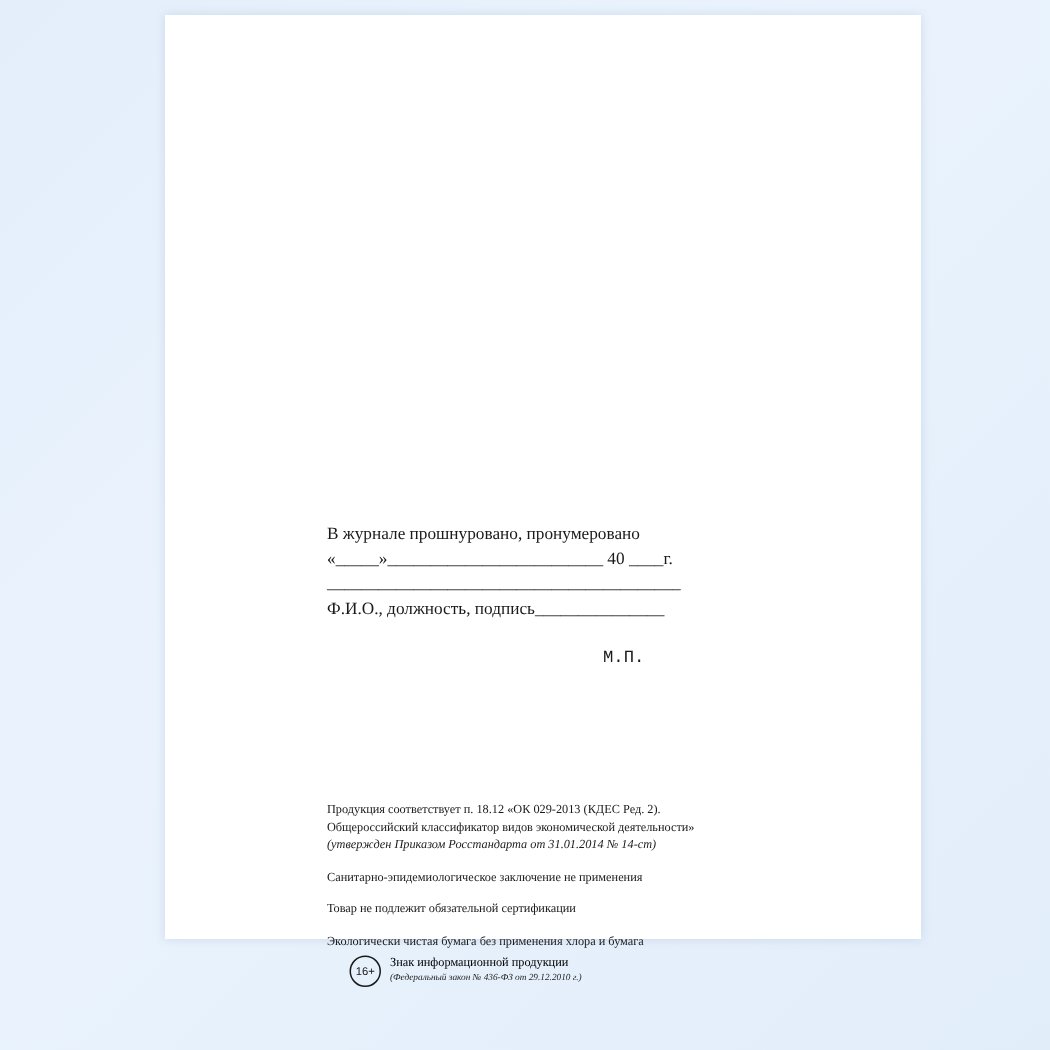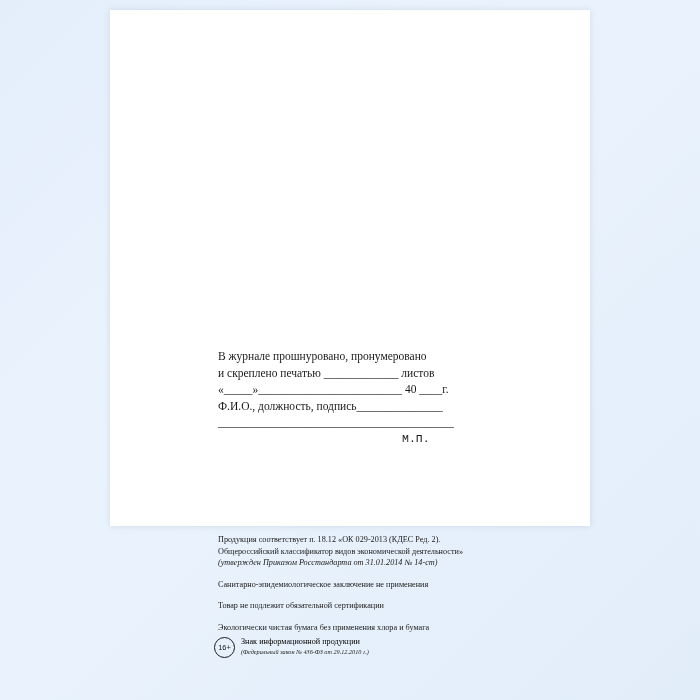--- a/index.html
+++ b/index.html
@@ -17,23 +17,24 @@
     position: relative;
     width: 700px;
     height: 700px;
     background: linear-gradient(135deg, #e4eefb 0%, #eaf3fd 40%, #e2edfa 100%);
   }
   .page {
     position: absolute;
     left: 110px;
     top: 10px;
     width: 480px;
-    height: 516px;
+    height: 616px;
     background: #ffffff;
     box-shadow: 0 0 6px rgba(120,150,180,0.25);
+    padding-left: 24px;
   }
   .block-mid {
     position: absolute;
     left: 108px;
     top: 338px;
     width: 330px;
     color: #1a1a1a;
   }
   .block-mid .line {
     font-size: 11.5px;
@@ -63,21 +64,21 @@
   }
   .block-bottom .p.italic {
     font-style: italic;
     font-family: Liberation Serif, serif;
   }
   .block-bottom .gap {
     height: 10px;
   }
   .sign-row {
     position: absolute;
-    left: 104px;
+    left: 123px;
     top: 626px;
     display: flex;
     align-items: flex-start;
   }
   .age-badge {
     width: 19px;
     height: 19px;
     border: 1.2px solid #1a1a1a;
     border-radius: 50%;
     font-size: 7.5px;
@@ -106,24 +107,23 @@
   }
 </style>
 </head>
 <body>
 
 <div id="root">
   <div class="page">
 
     <div class="block-mid">
       <div class="line">В журнале прошнуровано, пронумеровано</div>
-      <div class="line">и скреплено печатью _____________ листов</div>
       <div class="line">«_____»_________________________ 40 ____г.</div>
+      <div class="line">_________________________________________</div>
       <div class="line">Ф.И.О., должность, подпись_______________</div>
-      <div class="line">_________________________________________</div>
     </div>
 
     <div class="mp">М.П.</div>
 
     <div class="block-bottom">
       <div class="p">Продукция соответствует п. 18.12 «ОК 029-2013 (КДЕС Ред. 2).</div>
       <div class="p">Общероссийский классификатор видов экономической деятельности»</div>
       <div class="p italic">(утвержден Приказом Росстандарта от 31.01.2014 № 14-ст)</div>
       <div class="gap"></div>
       <div class="p">Санитарно-эпидемиологическое заключение не применения</div>

